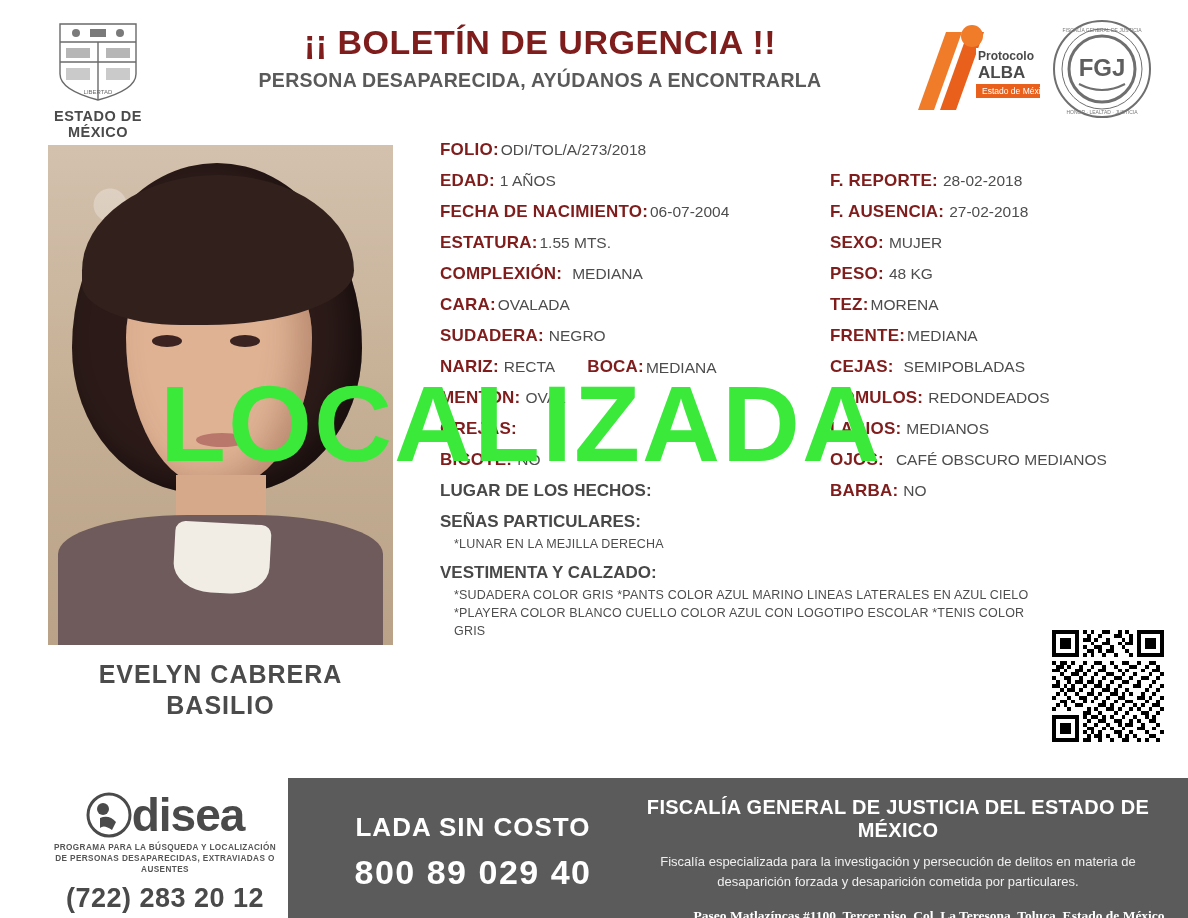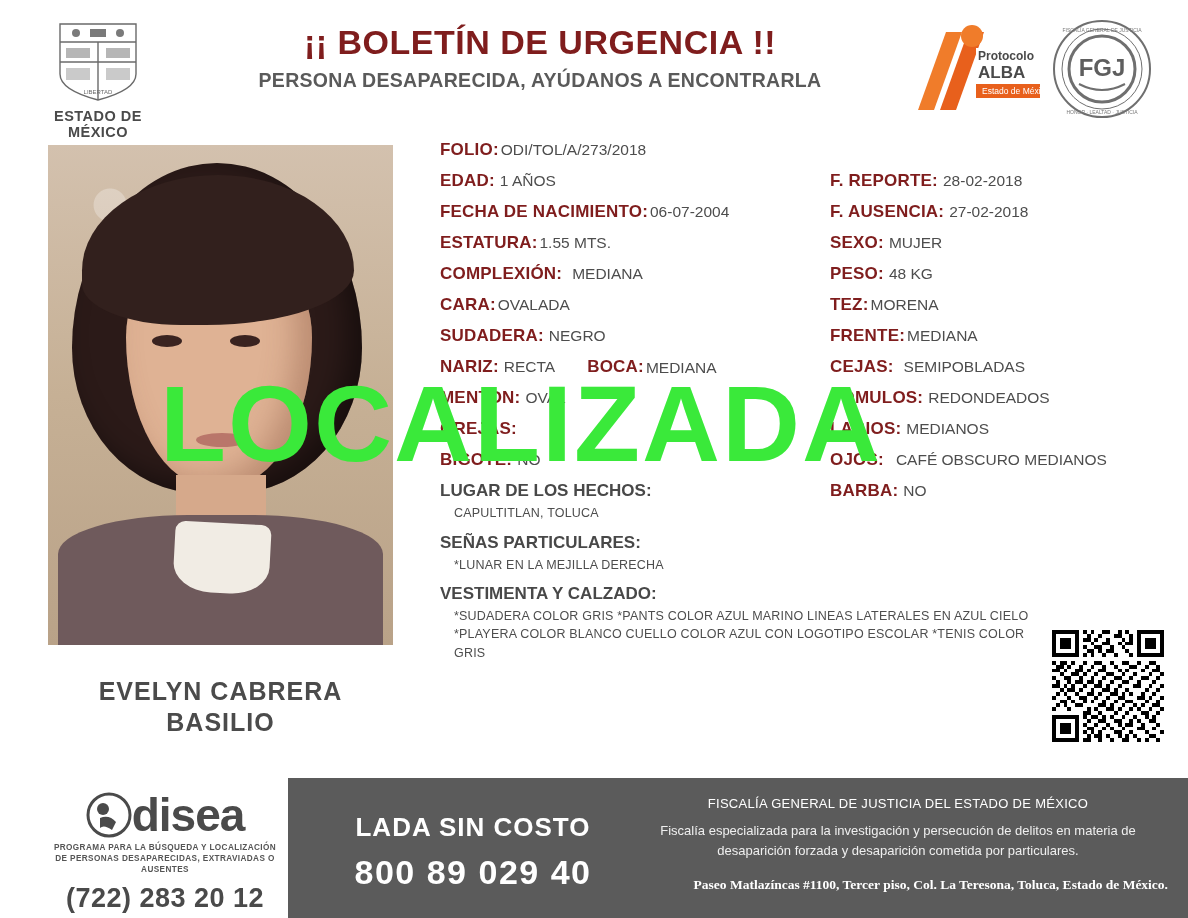--- a/index.html
+++ b/index.html
@@ -168,21 +168,21 @@
     position: absolute;
     left: 126px;
     bottom: 52px;
     width: 96px;
     height: 70px;
     background: #f1ece4;
     transform: rotate(3deg);
     border-radius: 10px 10px 40% 40%;
   }
   .photo-name {
-    margin-top: 31px;
+    margin-top: 14px;
     text-align: center;
     font-size: 25px;
     font-weight: bold;
     color: #4b4b4b;
     letter-spacing: 1px;
     line-height: 1.25;
   }
 
   
   .details {
@@ -342,22 +342,22 @@
     margin-top: 10px;
   }
   .fiscalia {
     position: absolute;
     left: 340px;
     top: 18px;
     width: 540px;
     text-align: center;
   }
   .fiscalia-title {
-    font-size: 13px;
-    font-weight: normal;
+    font-size: 20px;
+    font-weight: bold;
     letter-spacing: .3px;
   }
   .fiscalia-desc {
     font-size: 13px;
     line-height: 1.5;
     margin-top: 10px;
     color: #efefef;
   }
   .fiscalia-addr {
     font-family: "Liberation Serif", serif;
@@ -561,21 +561,20 @@
     </div>
     <div class="col-right">
       <span class="lbl">OJOS:</span>
       <span class="val" style="margin-left:12px;">CAFÉ OBSCURO MEDIANOS</span>
     </div>
   </div>
 
   <div class="row">
     <div class="col-left" style="display:block;">
       <span class="block-lbl">LUGAR DE LOS HECHOS:</span>
-      <div class="block-val">CAPULTITLAN, TOLUCA</div>
     </div>
     <div class="col-right" style="align-self:flex-start;">
       <span class="lbl">BARBA:</span>
       <span class="val">NO</span>
     </div>
   </div>
 
   <div class="block-row">
     <span class="block-lbl">SEÑAS PARTICULARES:</span>
     <div class="block-val">*LUNAR EN LA MEJILLA DERECHA</div>

